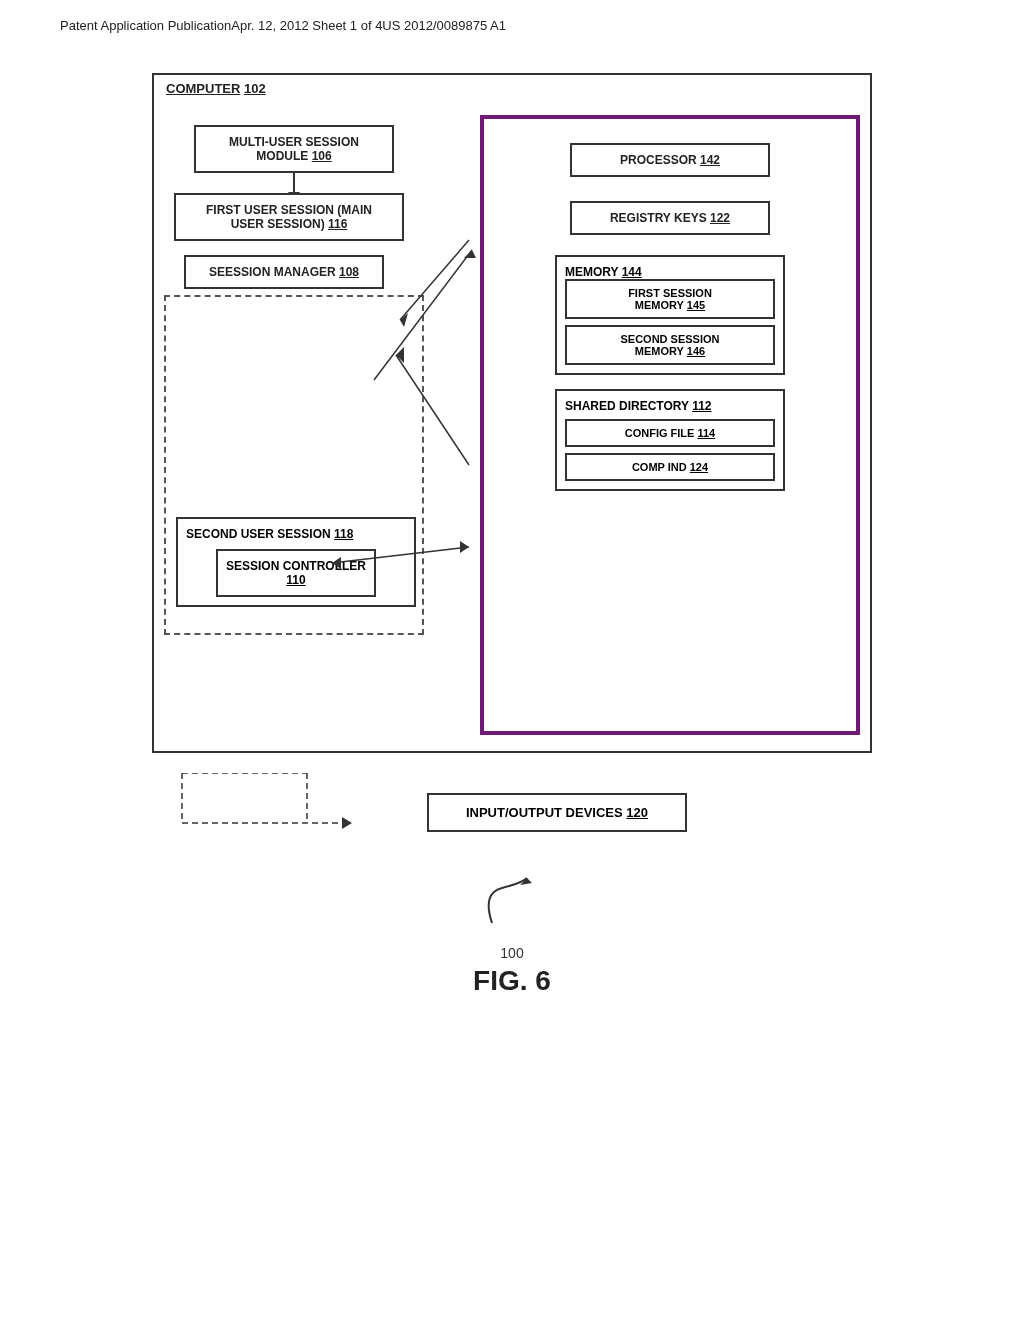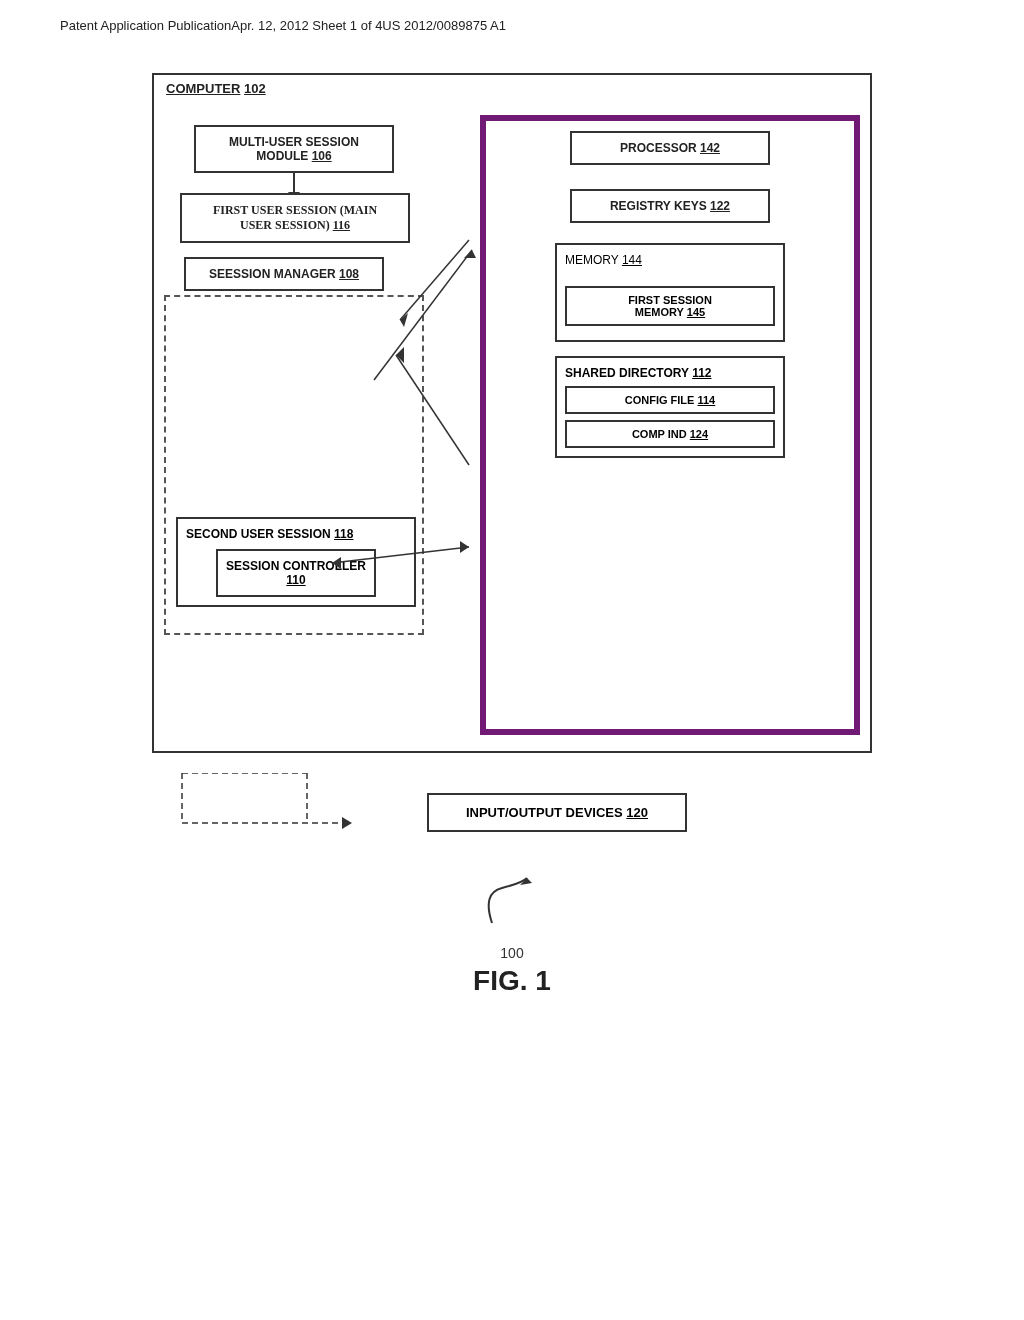--- a/index.html
+++ b/index.html
@@ -64,23 +64,23 @@
       width: 280px;
       position: relative;
       display: flex;
       flex-direction: column;
       align-items: flex-start;
     }
 
     
     .right-col {
       flex: 1;
-      border: 6px solid #701a75;
-      position: relative;
-      padding: 10px;
+      border: 4px solid #701a75;
+      position: relative;
+      padding: 24px;
       min-height: 580px;
     }
 
     
     .diagram-box {
       border: 2px solid #333;
       background: #fff;
       text-align: center;
       padding: 8px 10px;
       font-size: 12px;
@@ -160,22 +160,22 @@
     
     .memory-outer-box {
       border: 2px solid #333;
       width: 230px;
       margin: 14px auto 0 auto;
       padding: 8px;
       position: relative;
     }
     .memory-outer-label {
       font-size: 12px;
-      font-weight: normal;
-      margin-bottom: 19px;
+      font-weight: bold;
+      margin-bottom: 0;
     }
 
     .memory-inner-box {
       border: 2px solid #333;
       text-align: center;
       padding: 6px 8px;
       font-size: 11px;
       font-weight: bold;
       margin-bottom: 6px;
     }
@@ -294,21 +294,21 @@
 
           <div class="diagram-box multi-user-box">
             <div>MULTI-USER SESSION</div>
             <div><span>MODULE</span> <u>106</u></div>
           </div>
 
           <div style="width:2px; height:20px; background:#333; margin-left:129px; position:relative;">
             <div style="position:absolute; bottom:-7px; left:-5px; border-left:6px solid transparent; border-right:6px solid transparent; border-top:8px solid #333;"></div>
           </div>
 
-          <div class="diagram-box first-user-box" style="margin-left:16px;font-family:Liberation Serif, serif;">
+          <div class="diagram-box first-user-box" style="margin-left:10px;">
             <div>FIRST USER SESSION (MAIN</div>
             <div><span>USER SESSION)</span> <u>116</u></div>
           </div>
 
           <div class="diagram-box session-manager-box">
             <span>SEESSION MANAGER</span> <u>108</u>
           </div>
 
           <div class="dashed-area">
 
@@ -338,20 +338,24 @@
           <div class="memory-outer-box" style="margin-top:20px;">
             <div class="memory-outer-label">
               <span>MEMORY</span> <u>144</u>
             </div>
 
             <div class="memory-inner-box">
               <div>FIRST SESSION</div>
               <div><span>MEMORY</span> <u>145</u></div>
             </div>
 
+            <div class="second-session-memory-box">
+              <div>SECOND SESSION</div>
+              <div><span>MEMORY</span> <u>146</u></div>
+            </div>
           </div>
 
           <div class="shared-dir-box" style="margin-top:14px;">
             <div class="shared-dir-label">
               <span>SHARED DIRECTORY</span> <u>112</u>
             </div>
 
             <div class="config-file-box">
               <span>CONFIG FILE</span> <u>114</u>
             </div>
@@ -412,18 +416,18 @@
 
       <div class="squiggle-area">
         <svg width="80" height="60" xmlns="http://www.w3.org/2000/svg">
 
           <path d="M 20 50 Q 10 20 30 15 Q 50 10 55 5" stroke="#333" stroke-width="2" fill="none"></path>
 
           <polygon points="55,5 48,12 60,10" fill="#333"></polygon>
         </svg>
       </div>
       <div class="figure-number">100</div>
-      <div class="figure-label">FIG. 1</div>
+      <div class="figure-label">FIG. 6</div>
     </div>
 
   </div>
 
 </div>
 
 </body></html>

